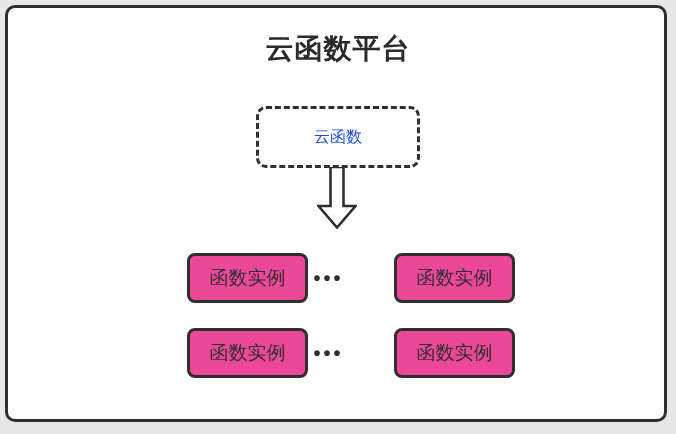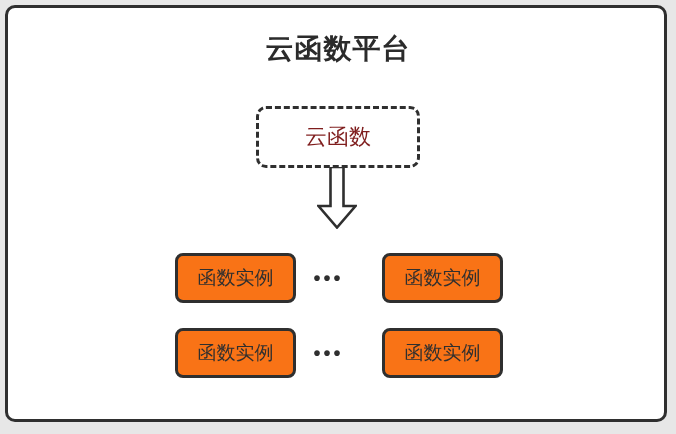--- a/index.html
+++ b/index.html
@@ -39,40 +39,41 @@
     position: absolute;
     left: 256px; top: 106px;
     width: 164px; height: 62px;
     box-sizing: border-box;
     border: 3px dashed #2f2f2f;
     border-radius: 10px;
     background: #ffffff;
     display: flex;
     align-items: center;
     justify-content: center;
-    font-size: 22px;
-    color: #7f1d1d;
+    font-size: 16px;
+    color: #1d4ed8;
   }
   .arrow {
     position: absolute;
     left: 317px; top: 167px;
     width: 40px; height: 62px;
   }
   .inst-box {
     position: absolute;
     width: 121px; height: 50px;
     box-sizing: border-box;
     border: 3px solid #2f2f2f;
     border-radius: 8px;
-    background: #f97316;
+    background: #ec4899;
     display: flex;
     align-items: center;
     justify-content: center;
     font-size: 19px;
     color: #2f2f2f;
+    margin-left: 12px;
   }
   .r1 { top: 253px; }
   .r2 { top: 328px; }
   .c1 { left: 175px; }
   .c2 { left: 382px; }
   .dots {
     position: absolute;
     left: 281px;
     width: 92px; height: 50px;
     display: flex;

